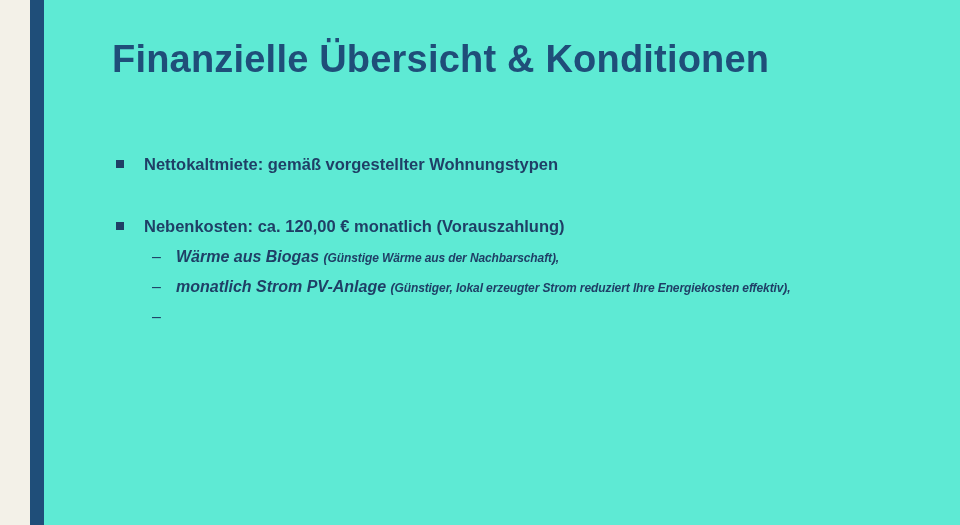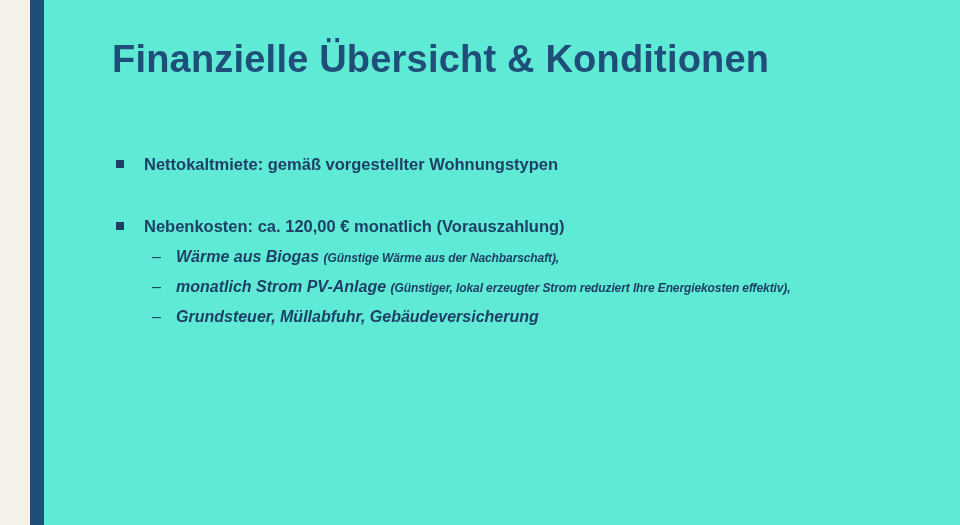--- a/index.html
+++ b/index.html
@@ -147,21 +147,20 @@
         </div>
 
         <div class="l2">
           <span class="dash">–</span>
           <span>monatlich Strom PV-Anlage</span>
           <span class="note">(Günstiger, lokal erzeugter Strom reduziert Ihre Energiekosten effektiv),</span>
         </div>
 
         <div class="l2">
           <span class="dash">–</span>
-          <span>Grundsteuer, Müllabfuhr, Gebäudeversicherung</span>
           <span class="note"></span>
         </div>
 
       </div>
 
       <div class="gap-md"></div>
 
 
     </div>
   </div>

